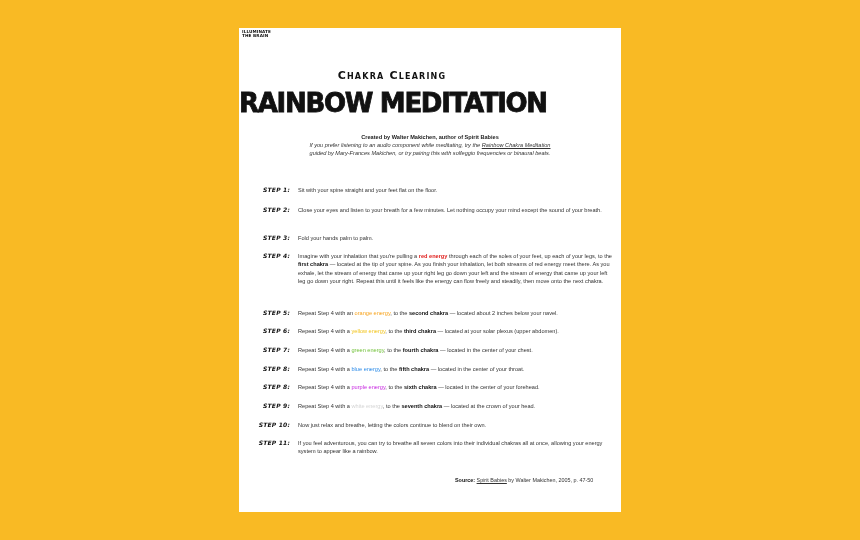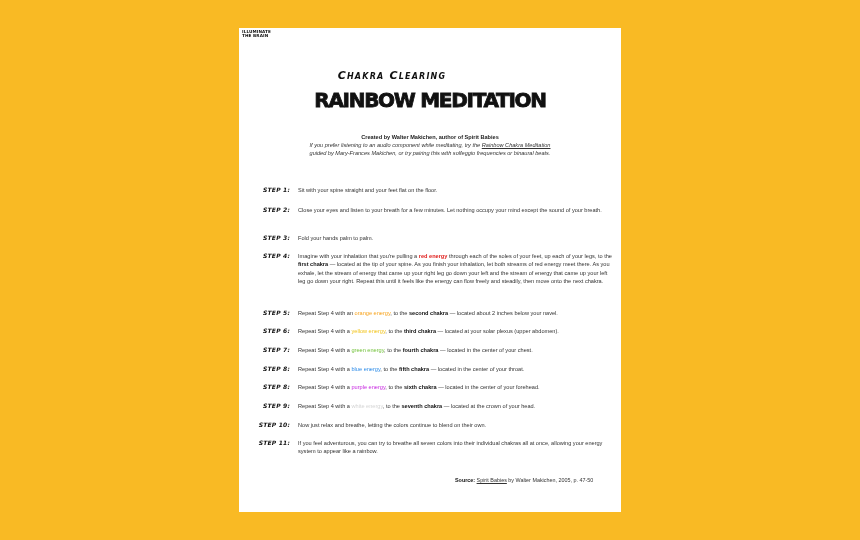--- a/index.html
+++ b/index.html
@@ -35,35 +35,34 @@
       text-transform: uppercase;
     }
     .subtitle {
       position: absolute;
       left: 0;
       width: 306px;
       top: 41px;
       text-align: center;
       font-family: "DejaVu Sans", sans-serif;
       font-weight: bold;
-      font-style: italic;
       font-size: 11px;
       letter-spacing: 1.2px;
       color: #111;
       font-variant: small-caps;
     }
     .title {
       position: absolute;
       left: 0;
       width: 382px;
       top: 60px;
-      text-align: center;
-      font-family: "DejaVu Sans", sans-serif;
-      font-weight: bold;
-      font-size: 20px;
+      text-align: left;
+      font-family: "DejaVu Sans", sans-serif;
+      font-weight: bold;
+      font-size: 26px;
       letter-spacing: -1.3px;
       color: #111;
       transform: scaleX(1.0);
       -webkit-text-stroke: 0.8px #111;
     }
     .credit {
       position: absolute;
       left: 0;
       width: 382px;
       top: 105px;

